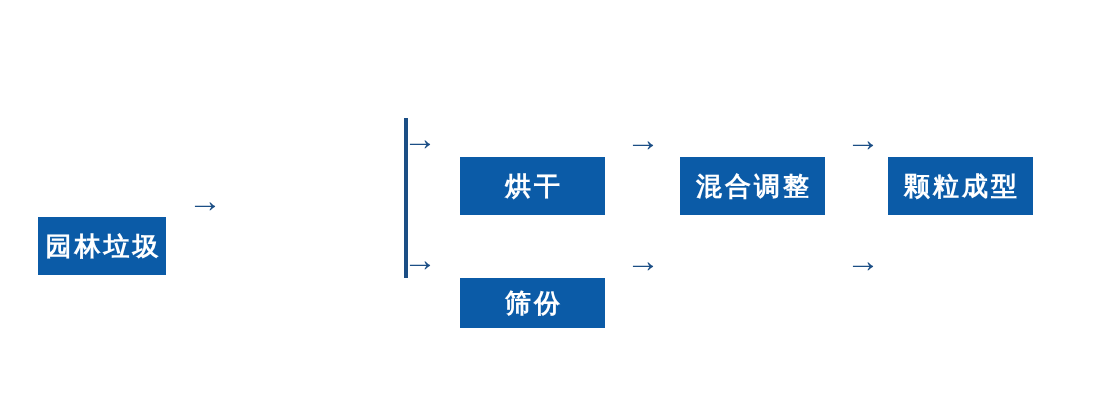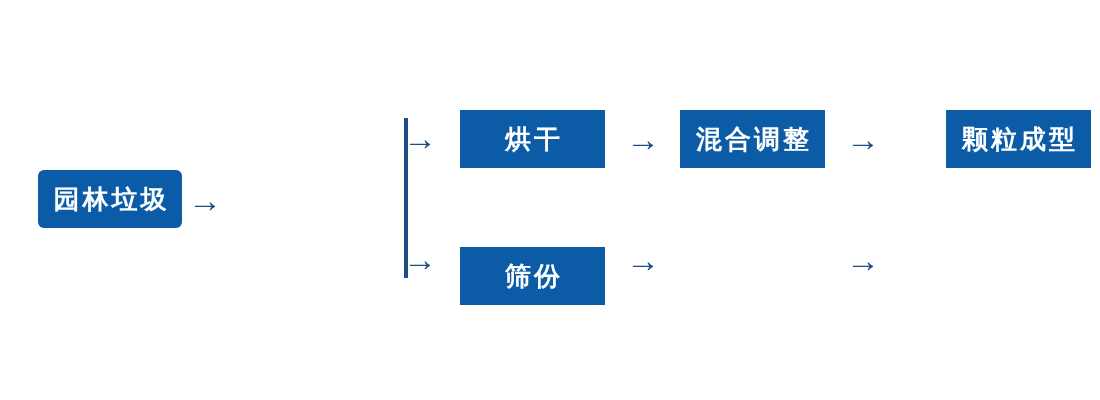--- a/index.html
+++ b/index.html
@@ -20,25 +20,25 @@
     display: flex;
     align-items: center;
     justify-content: center;
     color: #ffffff;
     font-size: 26px;
     font-weight: bold;
     letter-spacing: 3px;
     text-indent: 3px;
     white-space: nowrap;
   }
-  .node.blue { background: #0B5BA7; }
+  .node.blue { background: #0B5BA7; margin-top: 47px; }
   .node.red  { background: #FE0000; }
   .main-row  { top: 170px; height: 58px; }
   .top-row   { top: 110px; height: 58px; }
-  .bot-row   { top: 247px; height: 58px; }
+  .bot-row   { top: 231px; height: 50px; }
   .arrow {
     position: absolute;
     color: #1B4E85;
     font-size: 34px;
     font-weight: bold;
     line-height: 1;
     transform: translate(-50%, -50%);
   }
   .vline {
     position: absolute;
@@ -47,40 +47,40 @@
     width: 4px;
     height: 160px;
     background: #1B4E85;
   }
 </style>
 </head>
 <body>
 
 <div class="canvas">
 
-  <div class="node blue main-row" style="left:38px; width:144px;border-radius:6px;">园林垃圾</div>
+  <div class="node blue main-row" style="left:38px; width:128px;">园林垃圾</div>
 
   <span class="arrow" style="left:205px; top:200px;">→</span>
 
 
   <div class="vline"></div>
 
   <span class="arrow" style="left:420px; top:138px;">→</span>
 
   <span class="arrow" style="left:420px; top:259px;">→</span>
 
   <div class="node blue top-row" style="left:460px; width:145px;">烘干</div>
 
   <span class="arrow" style="left:643px; top:139px;">→</span>
 
   <div class="node blue top-row" style="left:680px; width:145px;">混合调整</div>
 
   <span class="arrow" style="left:863px; top:139px;">→</span>
 
-  <div class="node blue top-row" style="left:946px; width:145px;">颗粒成型</div>
+  <div class="node blue top-row" style="left:888px; width:145px;">颗粒成型</div>
 
   <div class="node blue bot-row" style="left:460px; width:145px;">筛份</div>
 
   <span class="arrow" style="left:643px; top:260px;">→</span>
 
 
   <span class="arrow" style="left:863px; top:260px;">→</span>
 
 
 </div>

